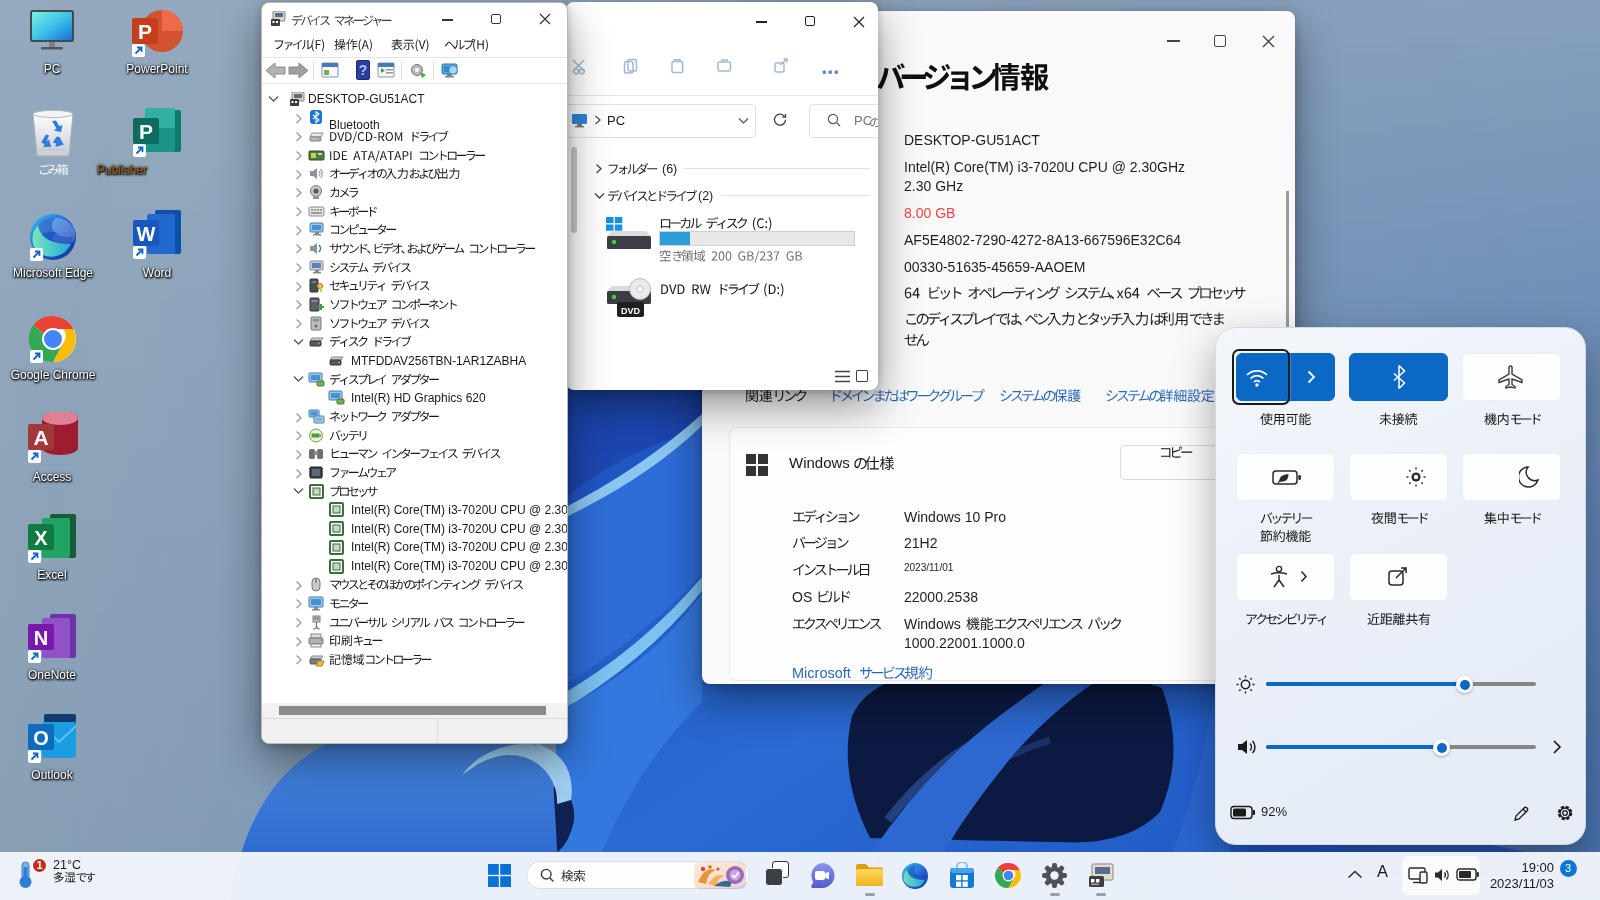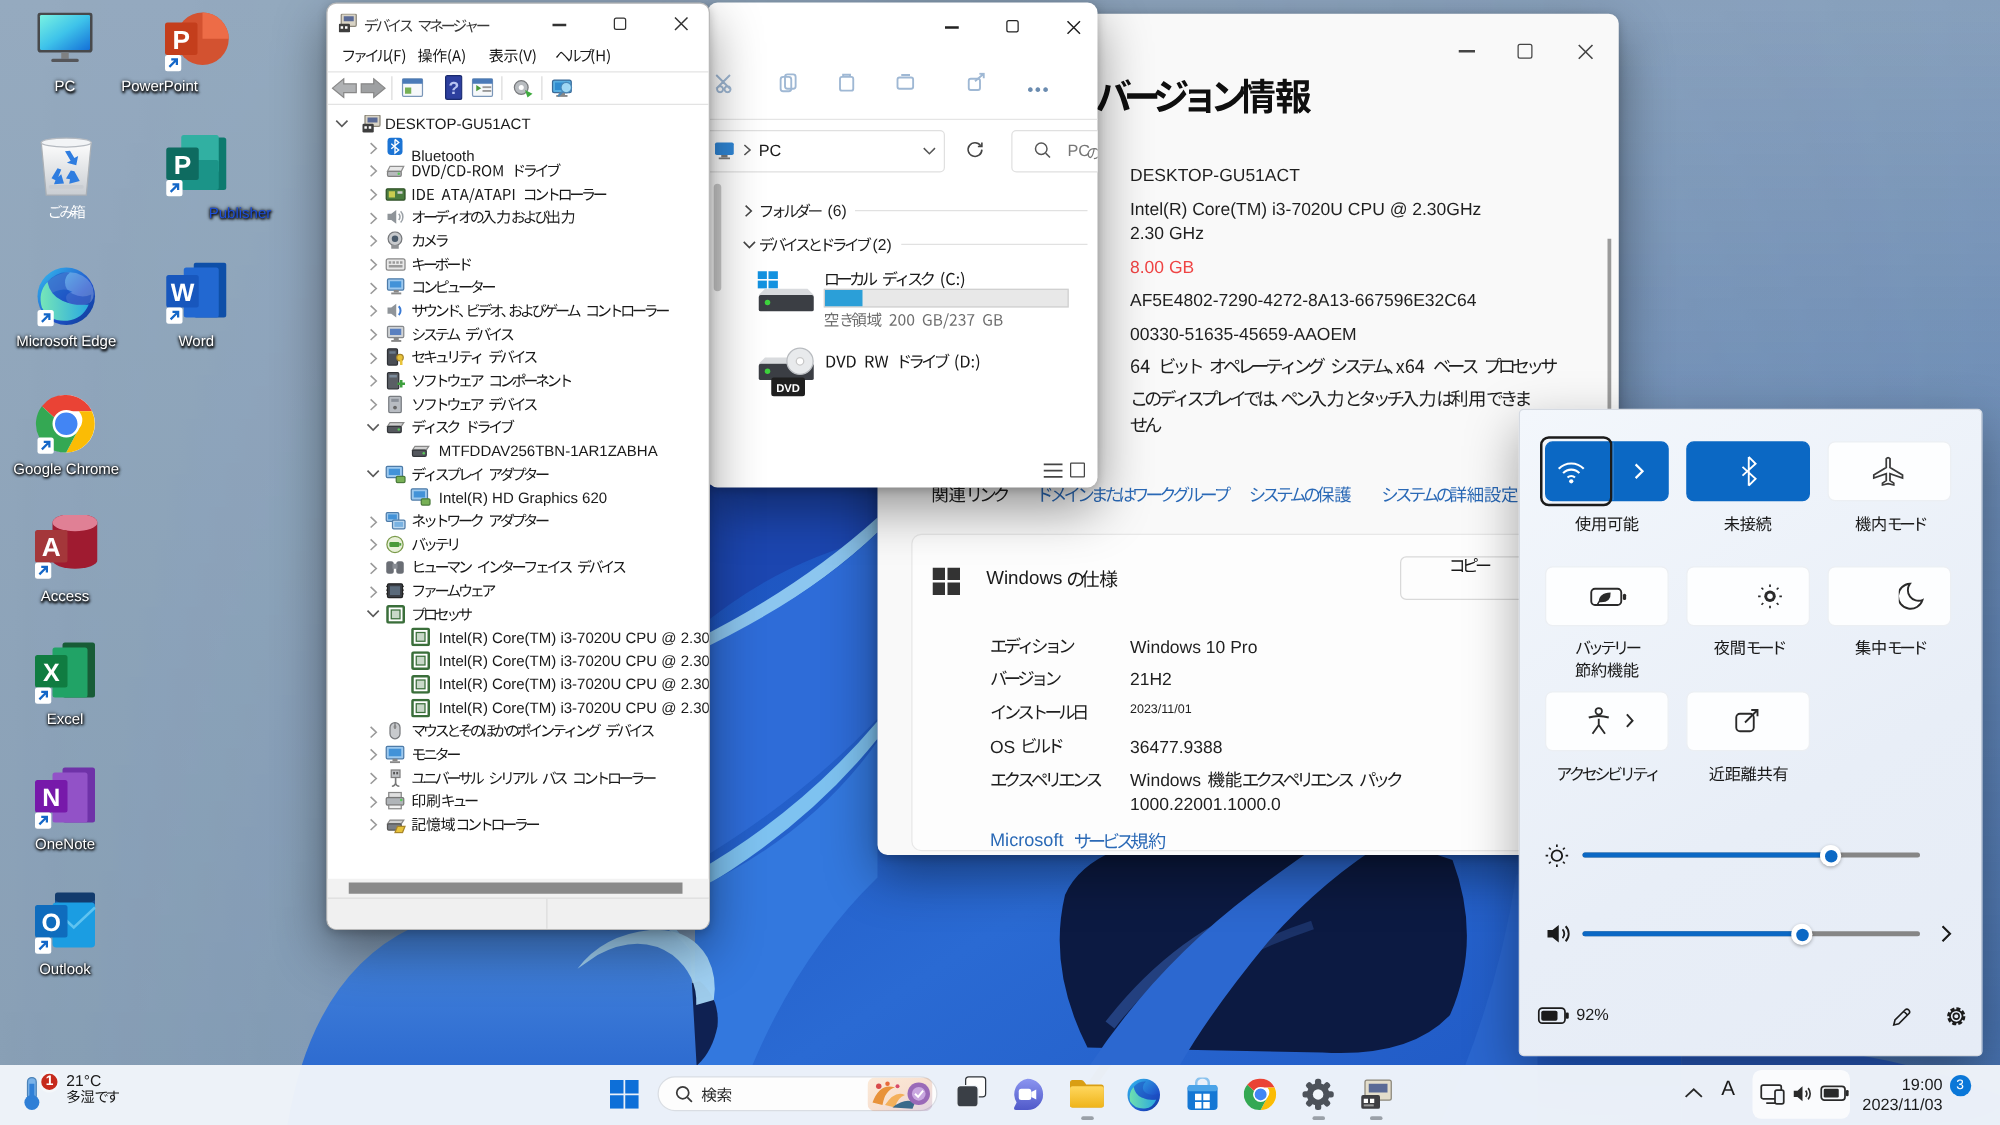--- a/index.html
+++ b/index.html
@@ -70,21 +70,21 @@
 <rect x="21" y="32" width="6" height="5" fill="#7f8081"></rect>
       <rect x="13" y="37" width="22" height="2.6" rx="1.2" fill="#55565a"></rect>
     </svg><div class="abs" style="left:-8px;top:62px;width:120px;text-align:center;font-size:12px;color:#fff;text-shadow:0 1px 2px rgba(0,0,0,1),0 0 3px rgba(0,0,0,.9),1px 1px 2px rgba(0,0,0,.85)">PC</div><svg class="abs" style="left:130px;top:8px" width="54" height="50">
 <circle cx="32" cy="23" r="21" fill="#d35230"></circle>
       <path d="M32,2 A21,21 0 0 1 53,23 L32,23 Z" fill="#ed6c47"></path>
       <path d="M32,23 L53,23 A21,21 0 0 1 32,44 Z" fill="#ff8f6b" opacity="0"></path>
 <rect x="2" y="10" width="26" height="26" rx="2" fill="#c43e1c"></rect>
       <text x="15" y="31" font-size="21" font-weight="bold" fill="#fff" text-anchor="middle" font-family="Liberation Sans">P</text>
 <rect x="2" y="36" width="13" height="13" rx="2" fill="#fff"></rect>
       <path d="M5.5,45.5 L11,40 M7,39.5 L11.5,39.5 L11.5,44" stroke="#1467c8" stroke-width="1.8" fill="none"></path>
-    </svg><div class="abs" style="left:97px;top:62px;width:120px;font-size:12px;color:#fff;text-shadow:0 1px 2px rgba(0,0,0,1),0 0 3px rgba(0,0,0,.9),1px 1px 2px rgba(0,0,0,.85)">PowerPoint</div><svg class="abs" style="left:30px;top:108px" width="46" height="50">
+    </svg><div class="abs" style="left:97px;top:62px;width:120px;text-align:center;font-size:12px;color:#fff;text-shadow:0 1px 2px rgba(0,0,0,1),0 0 3px rgba(0,0,0,.9),1px 1px 2px rgba(0,0,0,.85)">PowerPoint</div><svg class="abs" style="left:30px;top:108px" width="46" height="50">
 <defs>
         <linearGradient id="bing" x1="0" y1="0" x2="0" y2="1">
           <stop offset="0" stop-color="#fdfdfd"></stop>
           <stop offset="1" stop-color="#c9cdd2"></stop>
         </linearGradient>
       </defs>
 <path d="M3,6 L43,6 L39,48 L7,48 Z" fill="url(#bing)" stroke="#aab0b6" stroke-width="1"></path>
 <ellipse cx="23" cy="6" rx="20" ry="3.6" fill="#f2f4f6" stroke="#b5bac0" stroke-width="1"></ellipse>
 <rect x="9" y="40" width="28" height="3" rx="1.5" fill="#c9cdd2"></rect>
 <g fill="#2f7de0">
@@ -99,21 +99,21 @@
         <use href="#g2" x="156"></use>
       </g>
     </svg><svg class="abs" style="left:131px;top:108px" width="52" height="50">
 <rect x="28" y="2" width="22" height="42" rx="2" fill="#0d7a6e"></rect>
       <rect x="14" y="0" width="30" height="30" rx="2" fill="#31b0a2"></rect>
       <rect x="14" y="20" width="30" height="24" rx="2" fill="#1b9488"></rect>
 <rect x="2" y="10" width="26" height="26" rx="2" fill="#0e6b60"></rect>
       <text x="15" y="31" font-size="21" font-weight="bold" fill="#fff" text-anchor="middle" font-family="Liberation Sans">P</text>
 <rect x="2" y="36" width="13" height="13" rx="2" fill="#fff"></rect>
       <path d="M5.5,45.5 L11,40 M7,39.5 L11.5,39.5 L11.5,44" stroke="#1467c8" stroke-width="1.8" fill="none"></path>
-    </svg><div class="abs" style="left:97px;top:163px;width:120px;text-align:right;font-size:12px;color:#1d4ed8;text-shadow:0 1px 2px rgba(0,0,0,1),0 0 3px rgba(0,0,0,.9),1px 1px 2px rgba(0,0,0,.85)">Publisher</div><svg class="abs" style="left:28px;top:212px" width="50" height="50">
+    </svg><div class="abs" style="left:97px;top:163px;width:120px;text-align:left;font-size:12px;color:#a16207;text-shadow:0 1px 2px rgba(0,0,0,1),0 0 3px rgba(0,0,0,.9),1px 1px 2px rgba(0,0,0,.85)">Publisher</div><svg class="abs" style="left:28px;top:212px" width="50" height="50">
 <defs>
         <linearGradient id="edg1" x1="0" y1="0" x2="1" y2="1">
           <stop offset="0" stop-color="#35c1f1"></stop>
           <stop offset=".6" stop-color="#2052cb"></stop>
           <stop offset="1" stop-color="#0b3a8e"></stop>
         </linearGradient>
 <linearGradient id="edg2" x1="0" y1="0" x2="1" y2="0">
           <stop offset="0" stop-color="#76e6b8"></stop>
           <stop offset="1" stop-color="#29a8e0"></stop>
         </linearGradient>
@@ -373,21 +373,21 @@
       </svg>
       <div class="abs" style="left:202px;top:551px;font-size:10px;color:#1f1f1f">2023/11/01</div>
       <div class="abs" style="left:90px;top:578px;font-size:14px;color:#1f1f1f">OS <span></span></div>
       <svg style="position:absolute;left:114px;top:578px;overflow:visible" width="33" height="18">
         <g fill="#1f1f1f" transform="translate(0 12.9) scale(0.1400 0.1400)">
           <use href="#g12" x="0"></use>
           <use href="#g58" x="78"></use>
           <use href="#g54" x="156"></use>
         </g>
       </svg>
-      <div class="abs" style="left:202px;top:578px;font-size:14px;color:#1f1f1f">36477.9388</div>
+      <div class="abs" style="left:202px;top:578px;font-size:14px;color:#1f1f1f">22000.2538</div>
       <svg style="position:absolute;left:90px;top:605px;overflow:visible" width="87" height="18">
         <g fill="#1f1f1f" transform="translate(0 12.9) scale(0.1400 0.1400)">
           <use href="#g69" x="0"></use>
           <use href="#g53" x="78"></use>
           <use href="#g24" x="156"></use>
           <use href="#g16" x="234"></use>
           <use href="#g52" x="312"></use>
           <use href="#g69" x="390"></use>
           <use href="#g21" x="468"></use>
           <use href="#g24" x="546"></use>
@@ -1270,21 +1270,21 @@
           <use href="#g30" x="528"></use>
           <use href="#g18" x="606"></use>
           <use href="#g82" x="684"></use>
           <use href="#g18" x="762"></use>
         </g>
       </svg>
       <div class="abs" style="left:0;top:700px;width:307px;height:15px;background:#f2f2f2"></div>
       <div class="abs" style="left:17px;top:703px;width:267px;height:9px;background:#8a8a8a"></div>
       <div class="abs" style="left:0;top:715px;width:307px;height:27px;background:#f0f0f0;border-top:1px solid #dcdcdc"></div>
       <div class="abs" style="left:175px;top:716px;width:1px;height:26px;background:#dcdcdc"></div>
-    </div><div class="abs" style="left:1215px;top:327px;width:371px;height:518px;background:linear-gradient(150deg,#f3f7fc,#e8eef7 60%,#e6ecf6);border:1px solid #d5dae2;border-radius:4px;box-shadow:0 16px 42px rgba(0,0,0,.35)">
+    </div><div class="abs" style="left:1215px;top:327px;width:371px;height:518px;background:linear-gradient(150deg,#f3f7fc,#e8eef7 60%,#e6ecf6);border:1px solid #d5dae2;border-radius:21px;box-shadow:0 16px 42px rgba(0,0,0,.35)">
       <div class="abs" style="left:20px;top:25px;width:99px;height:48px;background:#0b68c4;border:1px solid #0b68c4;border-radius:6px"></div>
       <div class="abs" style="left:133px;top:25px;width:99px;height:48px;background:#0b68c4;border:1px solid #0b68c4;border-radius:6px"></div>
       <div class="abs" style="left:246px;top:25px;width:99px;height:48px;background:#fdfeff;border:1px solid #eceff3;border-radius:6px"></div>
       <div class="abs" style="left:16px;top:21px;width:58px;height:56px;border:2.2px solid #1b1b1b;border-radius:7px"></div>
       <div class="abs" style="left:74px;top:26px;width:1px;height:46px;background:#3a85cf"></div>
       <svg class="abs" style="left:28px;top:37px" width="26" height="24">
         <g stroke="#fff" fill="none" stroke-width="1.7">
           <path d="M3,10 a14,14 0 0 1 20,0"></path>
           <path d="M6.5,13.5 a9,9 0 0 1 13,0"></path>
           <path d="M10,17 a4.5,4.5 0 0 1 6,0"></path>

